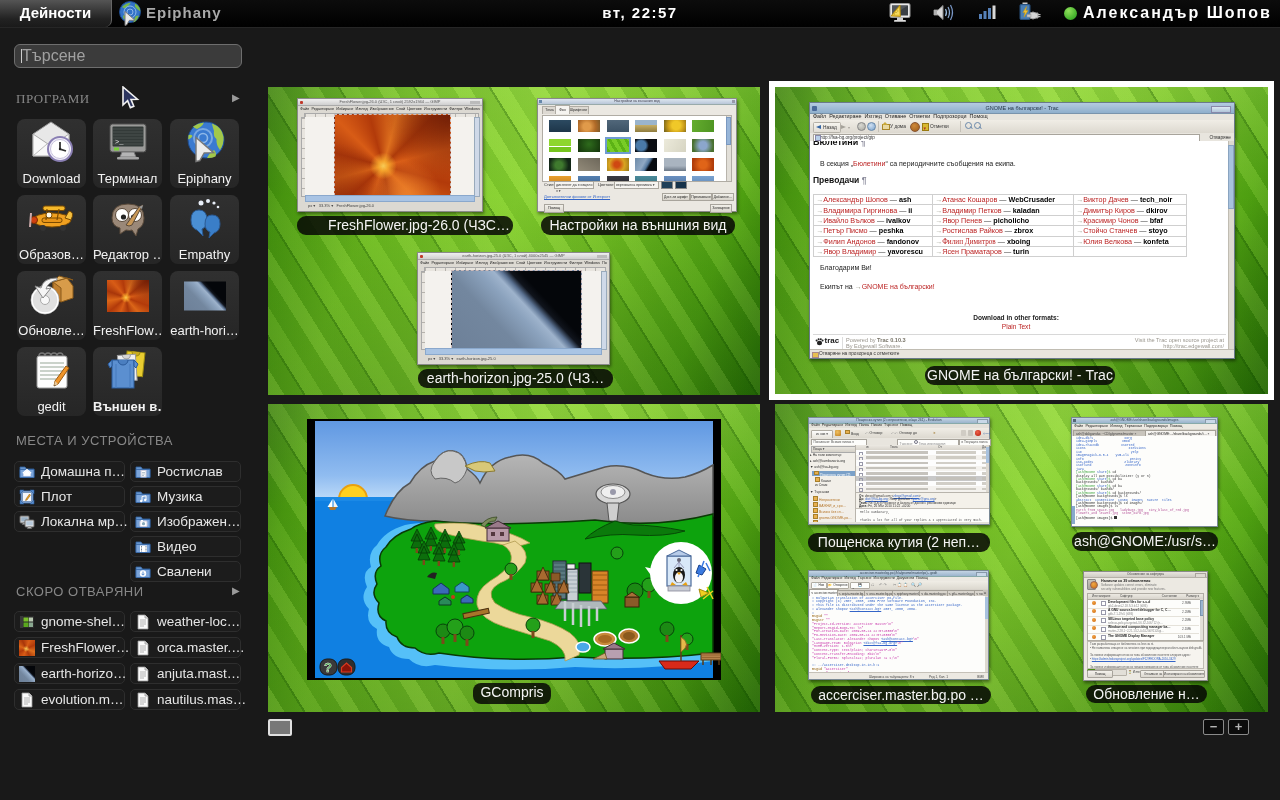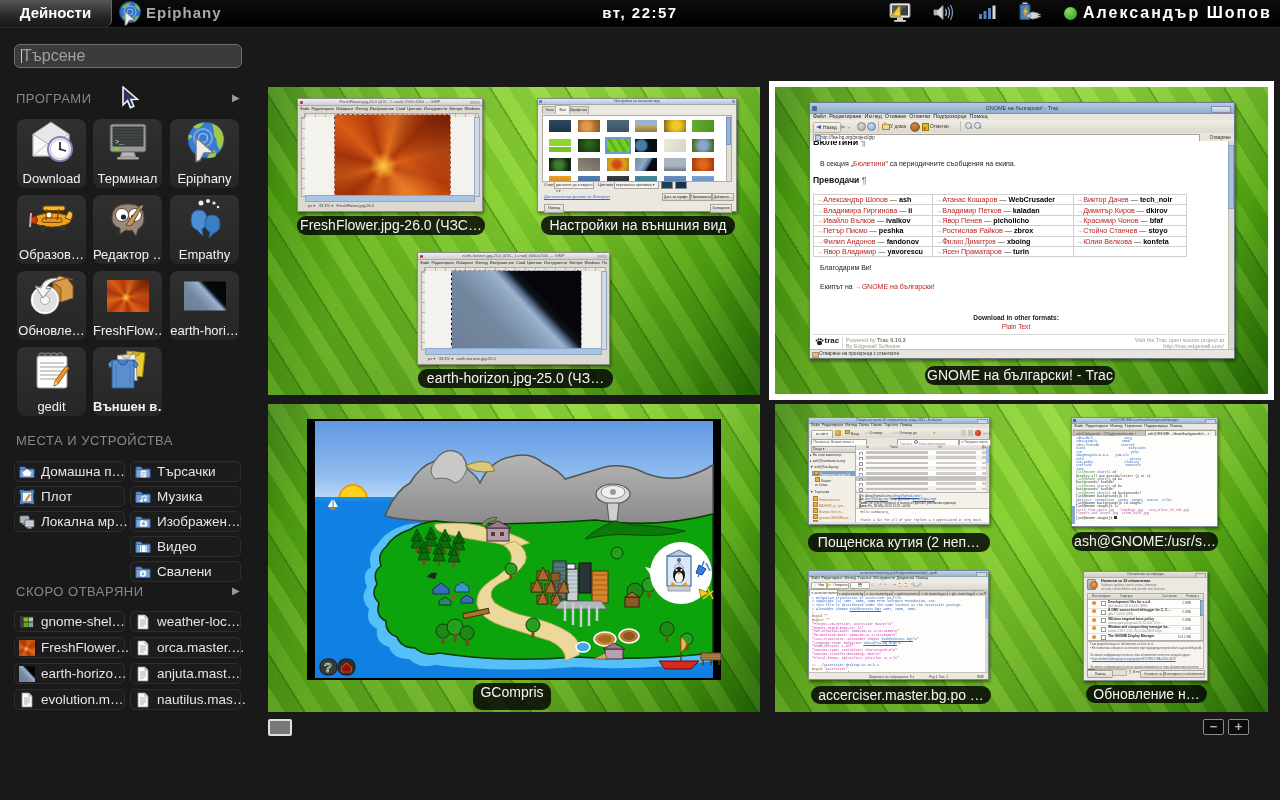--- a/index.html
+++ b/index.html
@@ -84,21 +84,21 @@
 <path d="M11 11 Q14 9 17 11 L19 11 L19 16 L17 16 Q14 18 11 16 Z" fill="#d5d5d5" stroke="#999"></path>
 <rect x="19" y="12" width="2.5" height="1.2" fill="#bbb"></rect>
         <rect x="19" y="14" width="2.5" height="1.2" fill="#bbb"></rect>
 <rect x="8" y="12.5" width="4" height="2.5" fill="#c8c8c8" stroke="#999" stroke-width="0.5"></rect>
 </g>
 </svg></div>
 <div id="statusdot" class="abs" style="left:1064px;top:7px;width:13px;height:13px;border-radius:50%;background:radial-gradient(circle at 35% 30%,#8fe05a,#3fae2a 70%,#2a8f1d);z-index:60;"></div>
 <div id="username" class="abs">Александър Шопов</div>
 
 <div id="search" class="abs"><span style="display:inline-block;width:1px;height:14px;background:#ccc;vertical-align:-2px;"></span>Търсене</div>
-<div class="abs shead" style="left:16px;top:91px;">ПРОГРАМИ</div>
+<div class="abs shead" style="left:16px;top:91px;font-family:Liberation Serif, serif;">ПРОГРАМИ</div>
 <div class="abs sarrow" style="left:232px;top:92px;">▶</div>
 <div class="abs tile" style="left:17px;top:119px;">
     <div class="ic"><svg width="46" height="44" viewBox="0 0 46 44">
 <g>
           <path d="M4 14 L22 2 L40 14 L40 36 L4 36 Z" fill="#e8e8e8" stroke="#999" stroke-width="1"></path>
 <path d="M4 14 L22 26 L40 14 L40 36 L4 36 Z" fill="#f8f8f8" stroke="#aaa" stroke-width="1"></path>
 <path d="M4 36 L18 24 M40 36 L26 24" stroke="#bbb" stroke-width="1" fill="none"></path>
         </g>
 <circle cx="31" cy="29" r="13" fill="#8a7fb3"></circle>
         <circle cx="31" cy="29" r="11" fill="#f2f0fa"></circle>
@@ -237,21 +237,21 @@
       </svg></div>
     <div class="tx">Домашна п…</div>
   </div>
 <div class="abs pitem" style="left:130px;top:461px;width:111px;">
     <div class="ic"><svg width="16" height="16" viewBox="0 0 16 16">
 <path d="M1 3 L6 3 L7.5 5 L15 5 L15 13.5 L1 13.5 Z" fill="#6795cd" stroke="#3465a4" stroke-width="0.8"></path>
 <path d="M1 5.5 L15 5.5 L15 13.5 L1 13.5 Z" fill="#7ba4d9" stroke="#3465a4" stroke-width="0.8"></path>
 <rect x="6" y="6.5" width="5" height="6.5" fill="#fff" stroke="#ccd"></rect>
         <path d="M7 8.5h3M7 10h3M7 11.5h2" stroke="#9ab" stroke-width="0.7"></path>
       </svg></div>
-    <div class="tx">Търсачки</div>
+    <div class="tx">Ростислав</div>
   </div>
 <div class="abs pitem" style="left:14px;top:486px;width:111px;">
     <div class="ic"><svg width="16" height="16" viewBox="0 0 16 16">
 <rect x="2" y="2" width="12" height="12" fill="#b8cce8" stroke="#3465a4"></rect>
 <rect x="3.5" y="3.5" width="9" height="9" fill="#f4f6fa" stroke="#7a98c0"></rect>
 <path d="M1 1 L5 1 L1 5 Z M15 1 L11 1 L15 5 Z M1 15 L1 11 L5 15 Z M15 15 L15 11 L11 15 Z" fill="#5b8fd0" stroke="#2a5a9a" stroke-width="0.6"></path>
 <path d="M10.5 5 L7 10 L6.5 11.5 L8 11 L11.5 6.2 Z" fill="#f0a020" stroke="#8a5a10" stroke-width="0.5"></path>
       </svg></div>
     <div class="tx">Плот</div>
   </div>
@@ -949,25 +949,25 @@
  </div>
  <div style="position:absolute;left:3px;top:97px;width:7px;height:4.5px;background:linear-gradient(#9adf5a,#5ab11e);border:0.4px solid #4a8a18;border-radius:1px;"></div>
  <div style="position:absolute;left:11px;top:97px;width:30px;height:4.5px;background:#e2dfd8;border:0.4px solid #b5b1a8;border-radius:1px;"></div>
  <div style="position:absolute;left:44px;top:97.5px;font-size:3.2px;color:#444;">⏳ Изтегляне на пакети</div>
  <div style="position:absolute;left:3px;bottom:2px;width:24px;height:6px;background:linear-gradient(#f4f2ec,#dcd8d0);border:0.5px solid #a8a49c;border-radius:1px;font-size:3.2px;color:#333;text-align:center;line-height:6px;">Помощ</div>
  <div style="position:absolute;left:56px;bottom:2px;width:34px;height:6px;background:linear-gradient(#f4f2ec,#dcd8d0);border:0.5px solid #a8a49c;border-radius:1px;font-size:2.9px;color:#333;text-align:center;line-height:6px;white-space:nowrap;overflow:hidden;">Отказване на всичко</div>
  <div style="position:absolute;right:2px;bottom:2px;width:40px;height:6px;background:linear-gradient(#f4f2ec,#dcd8d0);border:0.5px solid #a8a49c;border-radius:1px;font-size:2.9px;color:#333;text-align:center;line-height:6px;white-space:nowrap;overflow:hidden;">Инсталиране на обновленията</div>
 </div>
   </div>
 
-<div class="pill" style="left:297px;top:216px;width:188px;height:19px;line-height:19px;">FreshFlower.jpg-26.0 (ЧЗС…</div>
+<div class="pill" style="left:297px;top:216px;width:188px;height:19px;line-height:19px;padding-left:28px;">FreshFlower.jpg-26.0 (ЧЗС…</div>
 <div class="pill" style="left:541px;top:216px;width:194px;height:19px;line-height:19px;">Настройки на външния вид</div>
 <div class="pill" style="left:418px;top:369px;width:195px;height:19px;line-height:19px;">earth-horizon.jpg-25.0 (ЧЗ…</div>
 <div class="pill" style="left:925px;top:366px;width:190px;height:19px;line-height:19px;">GNOME на български! - Trac</div>
-<div class="pill" style="left:473px;top:683px;width:78px;height:27px;line-height:19px;">GCompris</div>
+<div class="pill" style="left:473px;top:683px;width:78px;height:21px;line-height:19px;border-radius:8px;">GCompris</div>
 <div class="pill" style="left:808px;top:533px;width:182px;height:19px;line-height:19px;">Пощенска кутия (2 неп…</div>
 <div class="pill" style="left:1072px;top:532px;width:146px;height:19px;line-height:19px;">ash@GNOME:/usr/s…</div>
 <div class="pill" style="left:811px;top:686px;width:180px;height:18px;line-height:18px;">accerciser.master.bg.po …</div>
 <div class="pill" style="left:1086px;top:685px;width:121px;height:18px;line-height:18px;">Обновление н…</div>
 
 <div class="abs" style="left:268px;top:719px;width:24px;height:17px;background:#787878;border:2px solid #e0e0e0;border-radius:2px;box-sizing:border-box;"></div>
 <div class="abs" style="left:1203px;top:719px;width:21px;height:16px;background:#0c0c0c;border:1px solid #8a8a8a;border-radius:2px;box-sizing:border-box;color:#b5b5b5;text-align:center;line-height:13px;font-size:13px;font-weight:bold;">−</div>
 <div class="abs" style="left:1228px;top:719px;width:21px;height:16px;background:#0c0c0c;border:1px solid #8a8a8a;border-radius:2px;box-sizing:border-box;color:#b5b5b5;text-align:center;line-height:13px;font-size:13px;font-weight:bold;">+</div>
 <div class="abs" style="left:119px;top:86px;z-index:70;"><svg width="22" height="26" viewBox="0 0 22 26">
 <path d="M4 1 L4 19 L8.6 14.6 L11.4 21.6 L14.8 20.2 L12 13.4 L18.4 13.2 Z" fill="#2c3560" stroke="#f2f2f2" stroke-width="1.6"></path>

